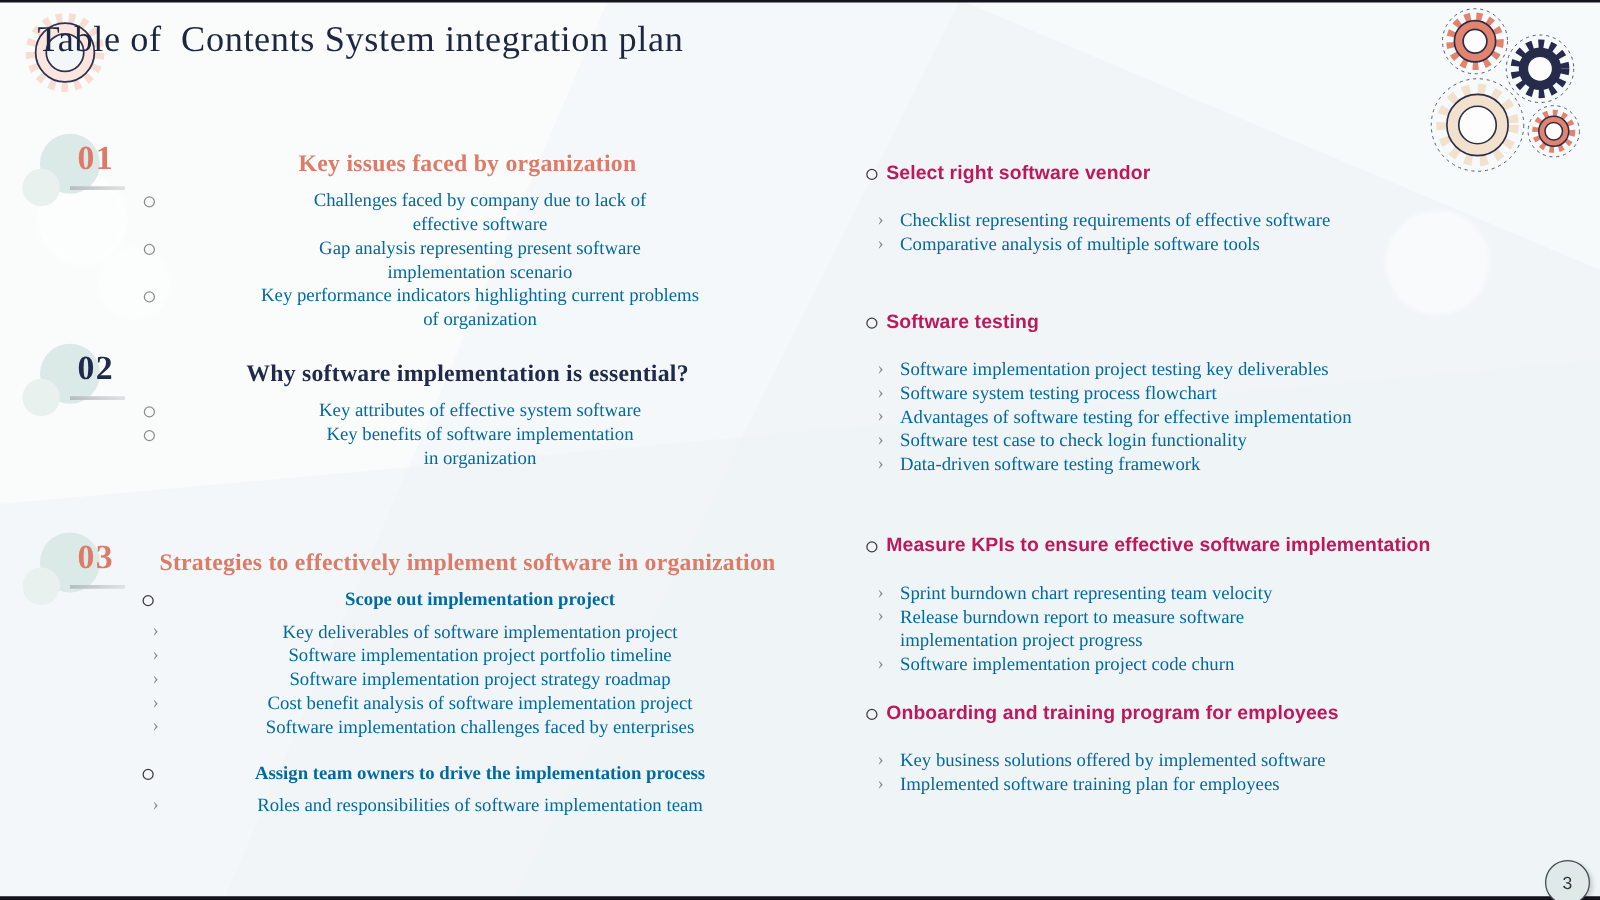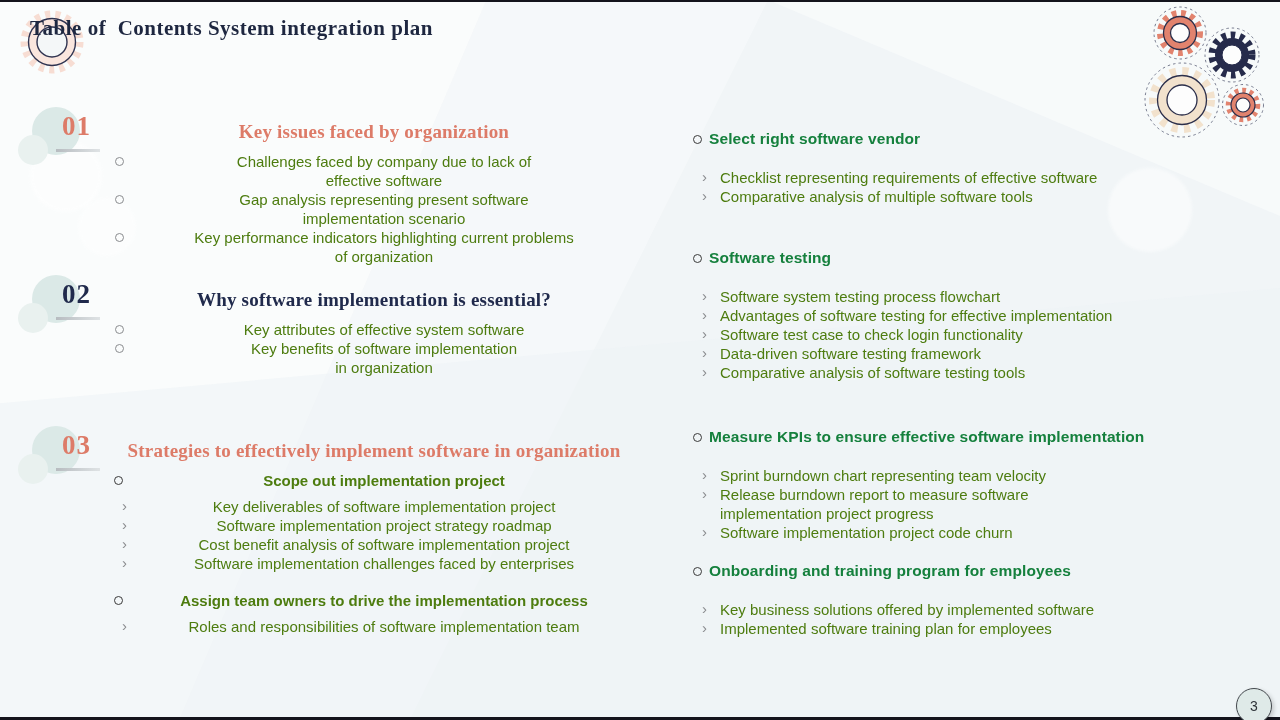--- a/index.html
+++ b/index.html
@@ -19,22 +19,22 @@
   .wedge.w3{clip-path:polygon(60% 0,100% 0,100% 30%);background:rgba(252,253,254,.55);}
   .wedge.w4{clip-path:polygon(0 56%,100% 40%,100% 100%,0 100%);background:rgba(236,242,245,.55);}
   .softc{position:absolute;border-radius:50%;background:#ffffff;z-index:0;filter:blur(1.5px);}
   .softc.c1{left:30px;top:140px;width:72px;height:72px;opacity:.55;}
   .softc.c2{left:78px;top:198px;width:58px;height:58px;opacity:.45;}
   .softc.c3{left:1108px;top:168px;width:84px;height:84px;opacity:.5;}
 
   
   .title{
     position:absolute;left:30px;top:16px;z-index:5;
-    font-family:"Liberation Serif",serif;font-weight:700;
-    font-size:21px;color:#1e2740;letter-spacing:.5px;white-space:pre;margin:0;
+    font-family:"Liberation Serif",serif;font-weight:400;
+    font-size:29px;color:#1e2740;letter-spacing:.5px;white-space:pre;margin:0;
   }
   .title-gear{position:absolute;left:4px;top:0;z-index:2;}
   .gear-cluster{position:absolute;left:1112px;top:0;z-index:2;}
 
   
   .lsec{position:absolute;left:36px;width:600px;z-index:5;text-align:center;}
   #lsec-1{top:121px;} #lsec-2{top:289px;} #lsec-3{top:440px;}
   .numwrap{position:absolute;left:0;top:-4px;width:76px;height:64px;}
   .numcircle{position:absolute;left:-4px;top:-10px;width:48px;height:48px;border-radius:50%;background:#dbe9e7;}
   .numcircle2{position:absolute;left:-18px;top:18px;width:30px;height:30px;border-radius:50%;background:#e9f1ef;}
@@ -48,22 +48,22 @@
   .lsec h2{
     margin:0;font-family:"Liberation Serif",serif;font-weight:700;
     font-size:19px;letter-spacing:.2px;
   }
   .tone-salmon{color:#dd7b68;}
   .tone-navy{color:#202a4c;}
 
   
   ul.blist{list-style:none;margin:9px 0 0;padding:0;}
   ul.blist li{
-    position:relative;padding-left:20px;color:#4d7c0f;
-    font-size:15px;line-height:19px;white-space:pre-line;
+    position:relative;padding-left:20px;color:#0369a1;
+    font-size:15px;line-height:19px;white-space:pre-line;font-family:Liberation Serif, serif;
   }
   li.circle::before{
     content:"";position:absolute;left:3px;top:5px;width:7px;height:7px;
     border:1.3px solid #8a8c8f;border-radius:50%;
   }
   li.circle-bold{
     color:#1c1c1c;font-weight:700;font-size:15.5px;line-height:19px;margin:9px 0 7px;
   }
   li.circle-bold::before{
     content:"";position:absolute;left:2px;top:5px;width:7px;height:7px;
@@ -73,21 +73,21 @@
   li.chev{padding-left:29px;line-height:17.6px;}
   li.chev::before{
     content:"\203A";position:absolute;left:10px;top:-1px;color:#8a8c8f;font-size:15px;
   }
 
   
   .rsec{position:absolute;left:693px;width:560px;z-index:5;}
   #rsec-1{top:130px;} #rsec-2{top:249px;} #rsec-3{top:428px;} #rsec-4{top:562px;}
   .rsec h3{
     margin:0;position:relative;padding-left:16px;
-    font-size:15.5px;font-weight:700;color:#15803d;letter-spacing:.1px;
+    font-size:15.5px;font-weight:700;color:#be185d;letter-spacing:.1px;
   }
   .rsec h3::before{
     content:"";position:absolute;left:0;top:4.5px;width:7px;height:7px;
     border:1.4px solid #3a3a3a;border-radius:50%;
   }
   .rsec ul.blist{margin-top:20px;}
   .rsec li.chev{padding-left:27px;}
   .rsec li.chev::before{left:9px;}
 
   
@@ -190,20 +190,21 @@
     <div class="numcircle2"></div>
     <span class="num tone-salmon">03</span>
     <div class="numline"></div>
   </div>
   <div class="content">
     <h2 class="tone-salmon">Strategies to effectively implement software in organization</h2>
     <ul class="blist">
 
     <li class="circle-bold">Scope out implementation project</li>
         <li class="chev">Key deliverables of software implementation project</li>
+        <li class="chev">Software implementation project portfolio timeline</li>
         <li class="chev">Software implementation project strategy roadmap</li>
         <li class="chev">Cost benefit analysis of software implementation project</li>
         <li class="chev">Software implementation challenges faced by enterprises</li>
         <li class="circle-bold gap-top">Assign team owners to drive the implementation process</li>
         <li class="chev">Roles and responsibilities of software implementation team</li>
       </ul>
   </div>
 </section>
 
 <section class="rsec" id="rsec-1">
@@ -212,25 +213,25 @@
 
   <li class="chev">Checklist representing requirements of effective software</li>
       <li class="chev">Comparative analysis of multiple software tools</li>
     </ul>
 </section>
 
 <section class="rsec" id="rsec-2">
   <h3>Software testing</h3>
   <ul class="blist">
 
+  <li class="chev">Software implementation project testing key deliverables</li>
       <li class="chev">Software system testing process flowchart</li>
       <li class="chev">Advantages of software testing for effective implementation</li>
       <li class="chev">Software test case to check login functionality</li>
       <li class="chev">Data-driven software testing framework</li>
-      <li class="chev">Comparative analysis of software testing tools</li>
     </ul>
 </section>
 
 <section class="rsec" id="rsec-3">
   <h3>Measure KPIs to ensure effective software implementation</h3>
   <ul class="blist">
 
   <li class="chev">Sprint burndown chart representing team velocity</li>
       <li class="chev">Release burndown report to measure software
 implementation project progress</li>

